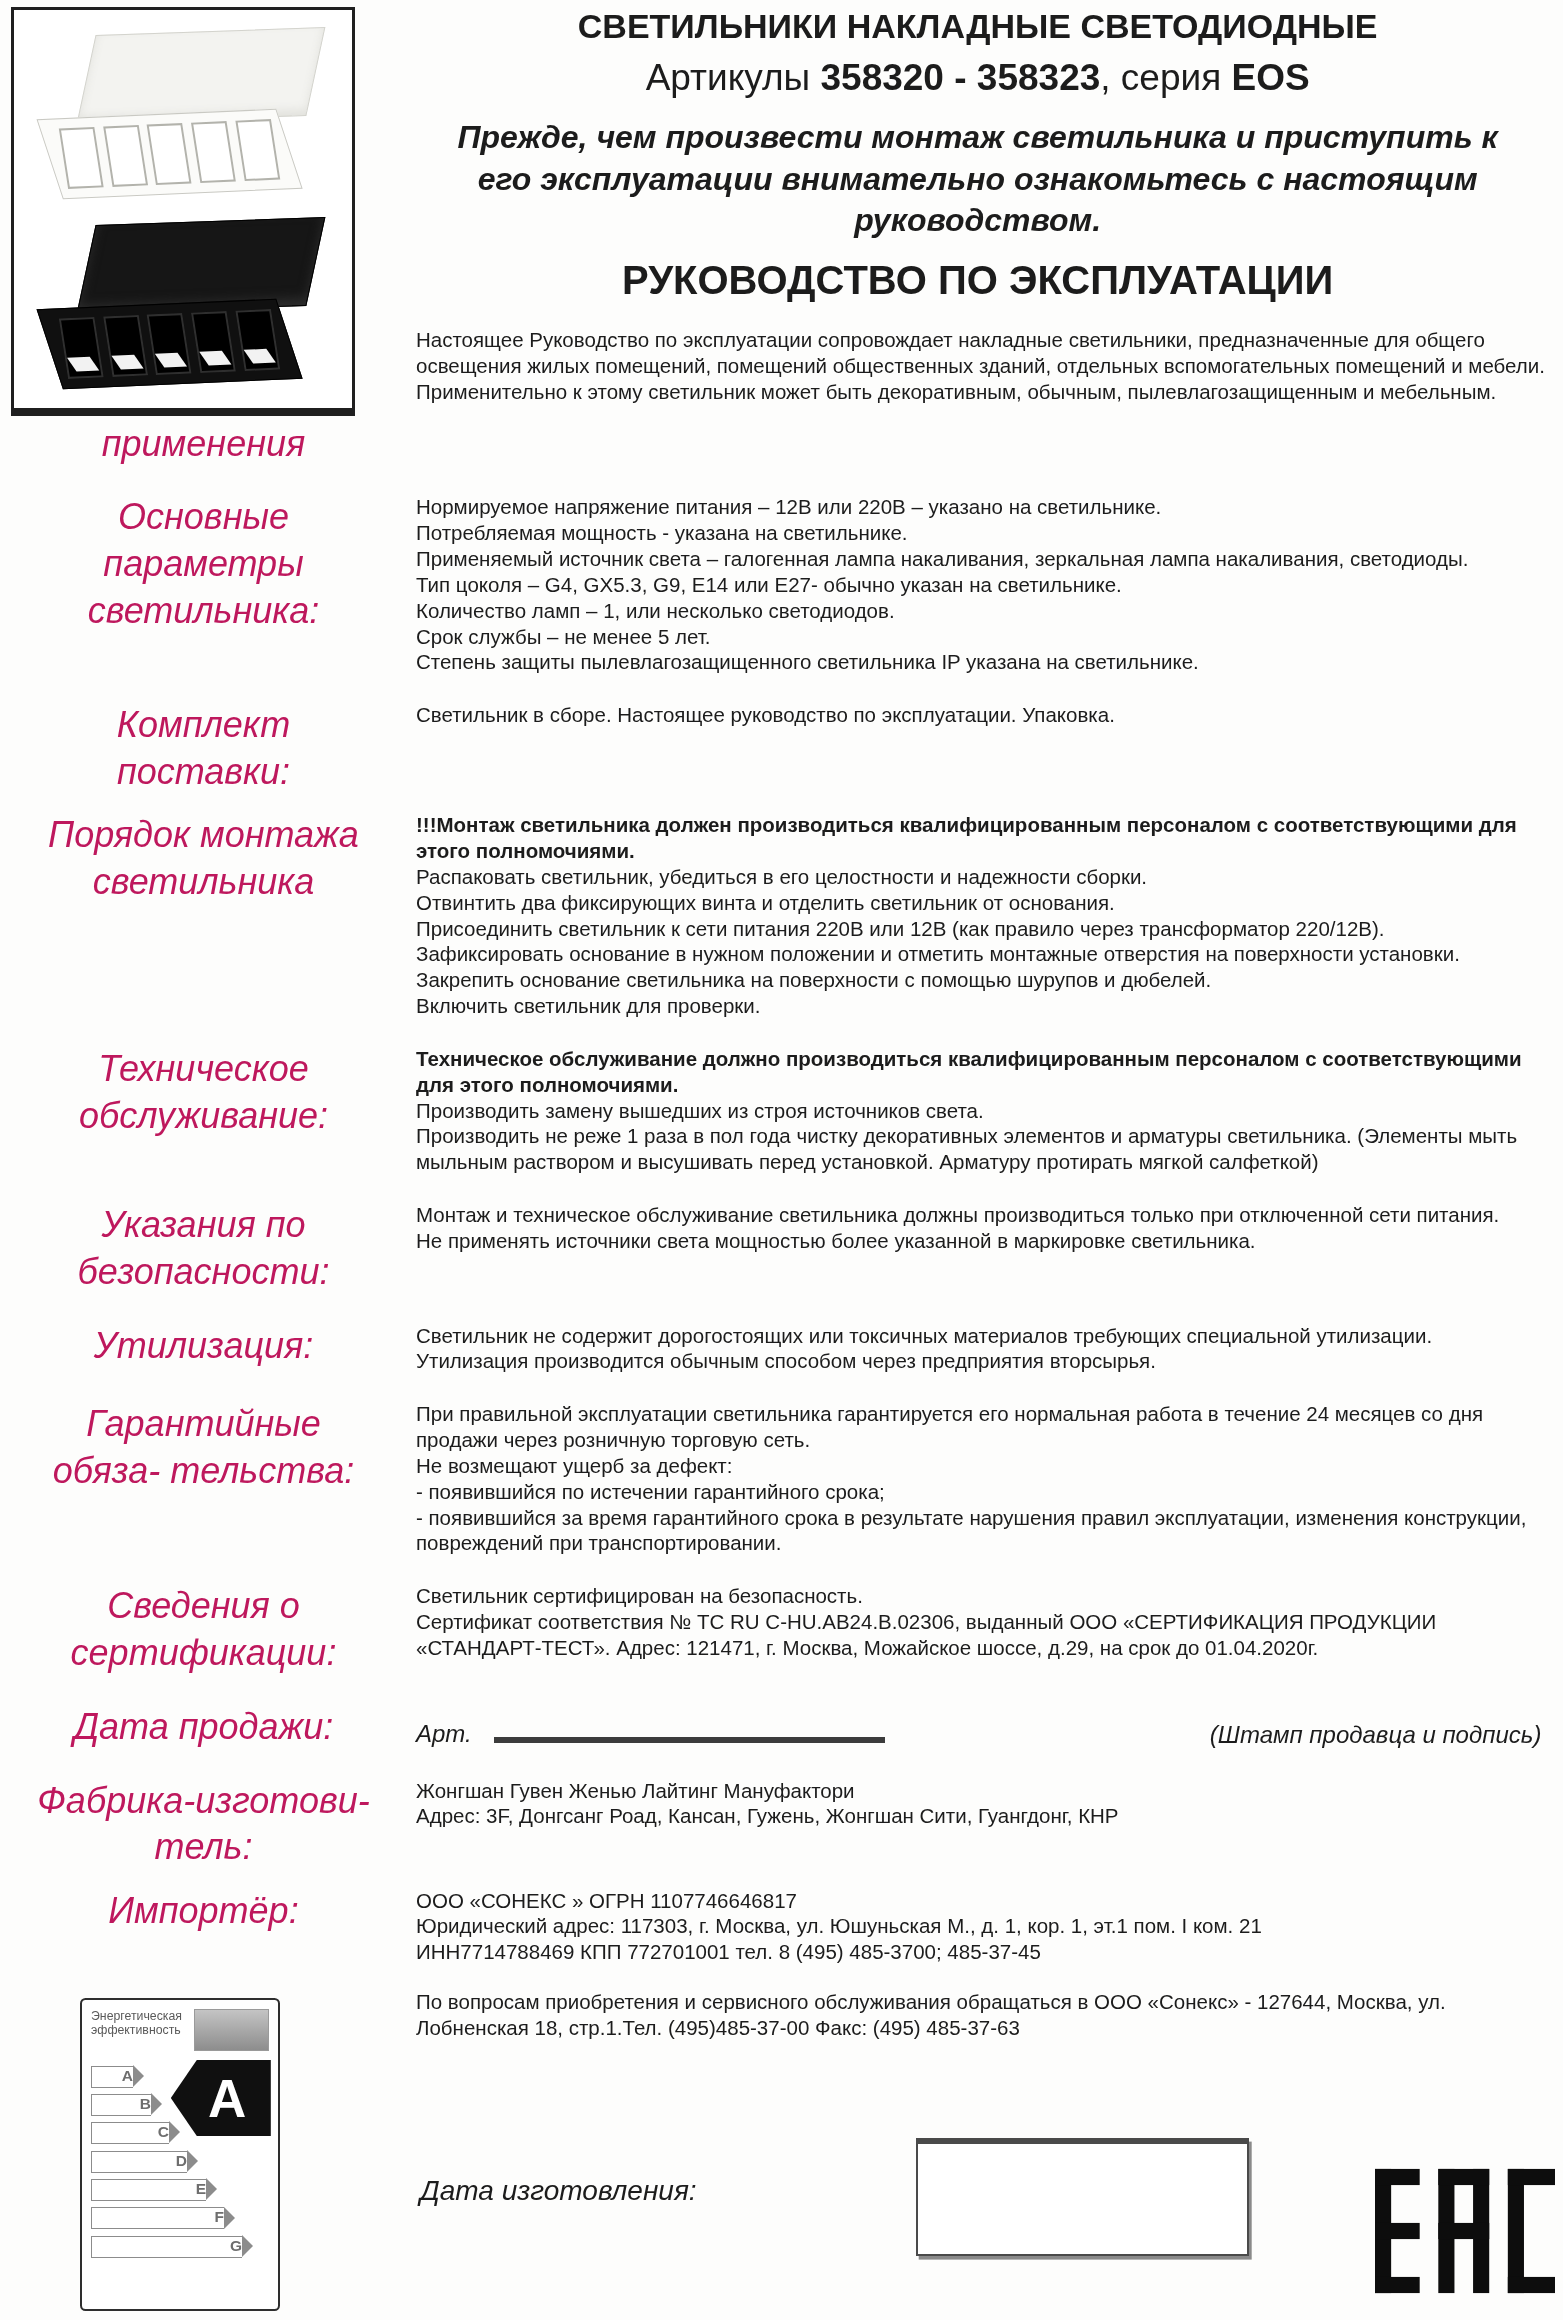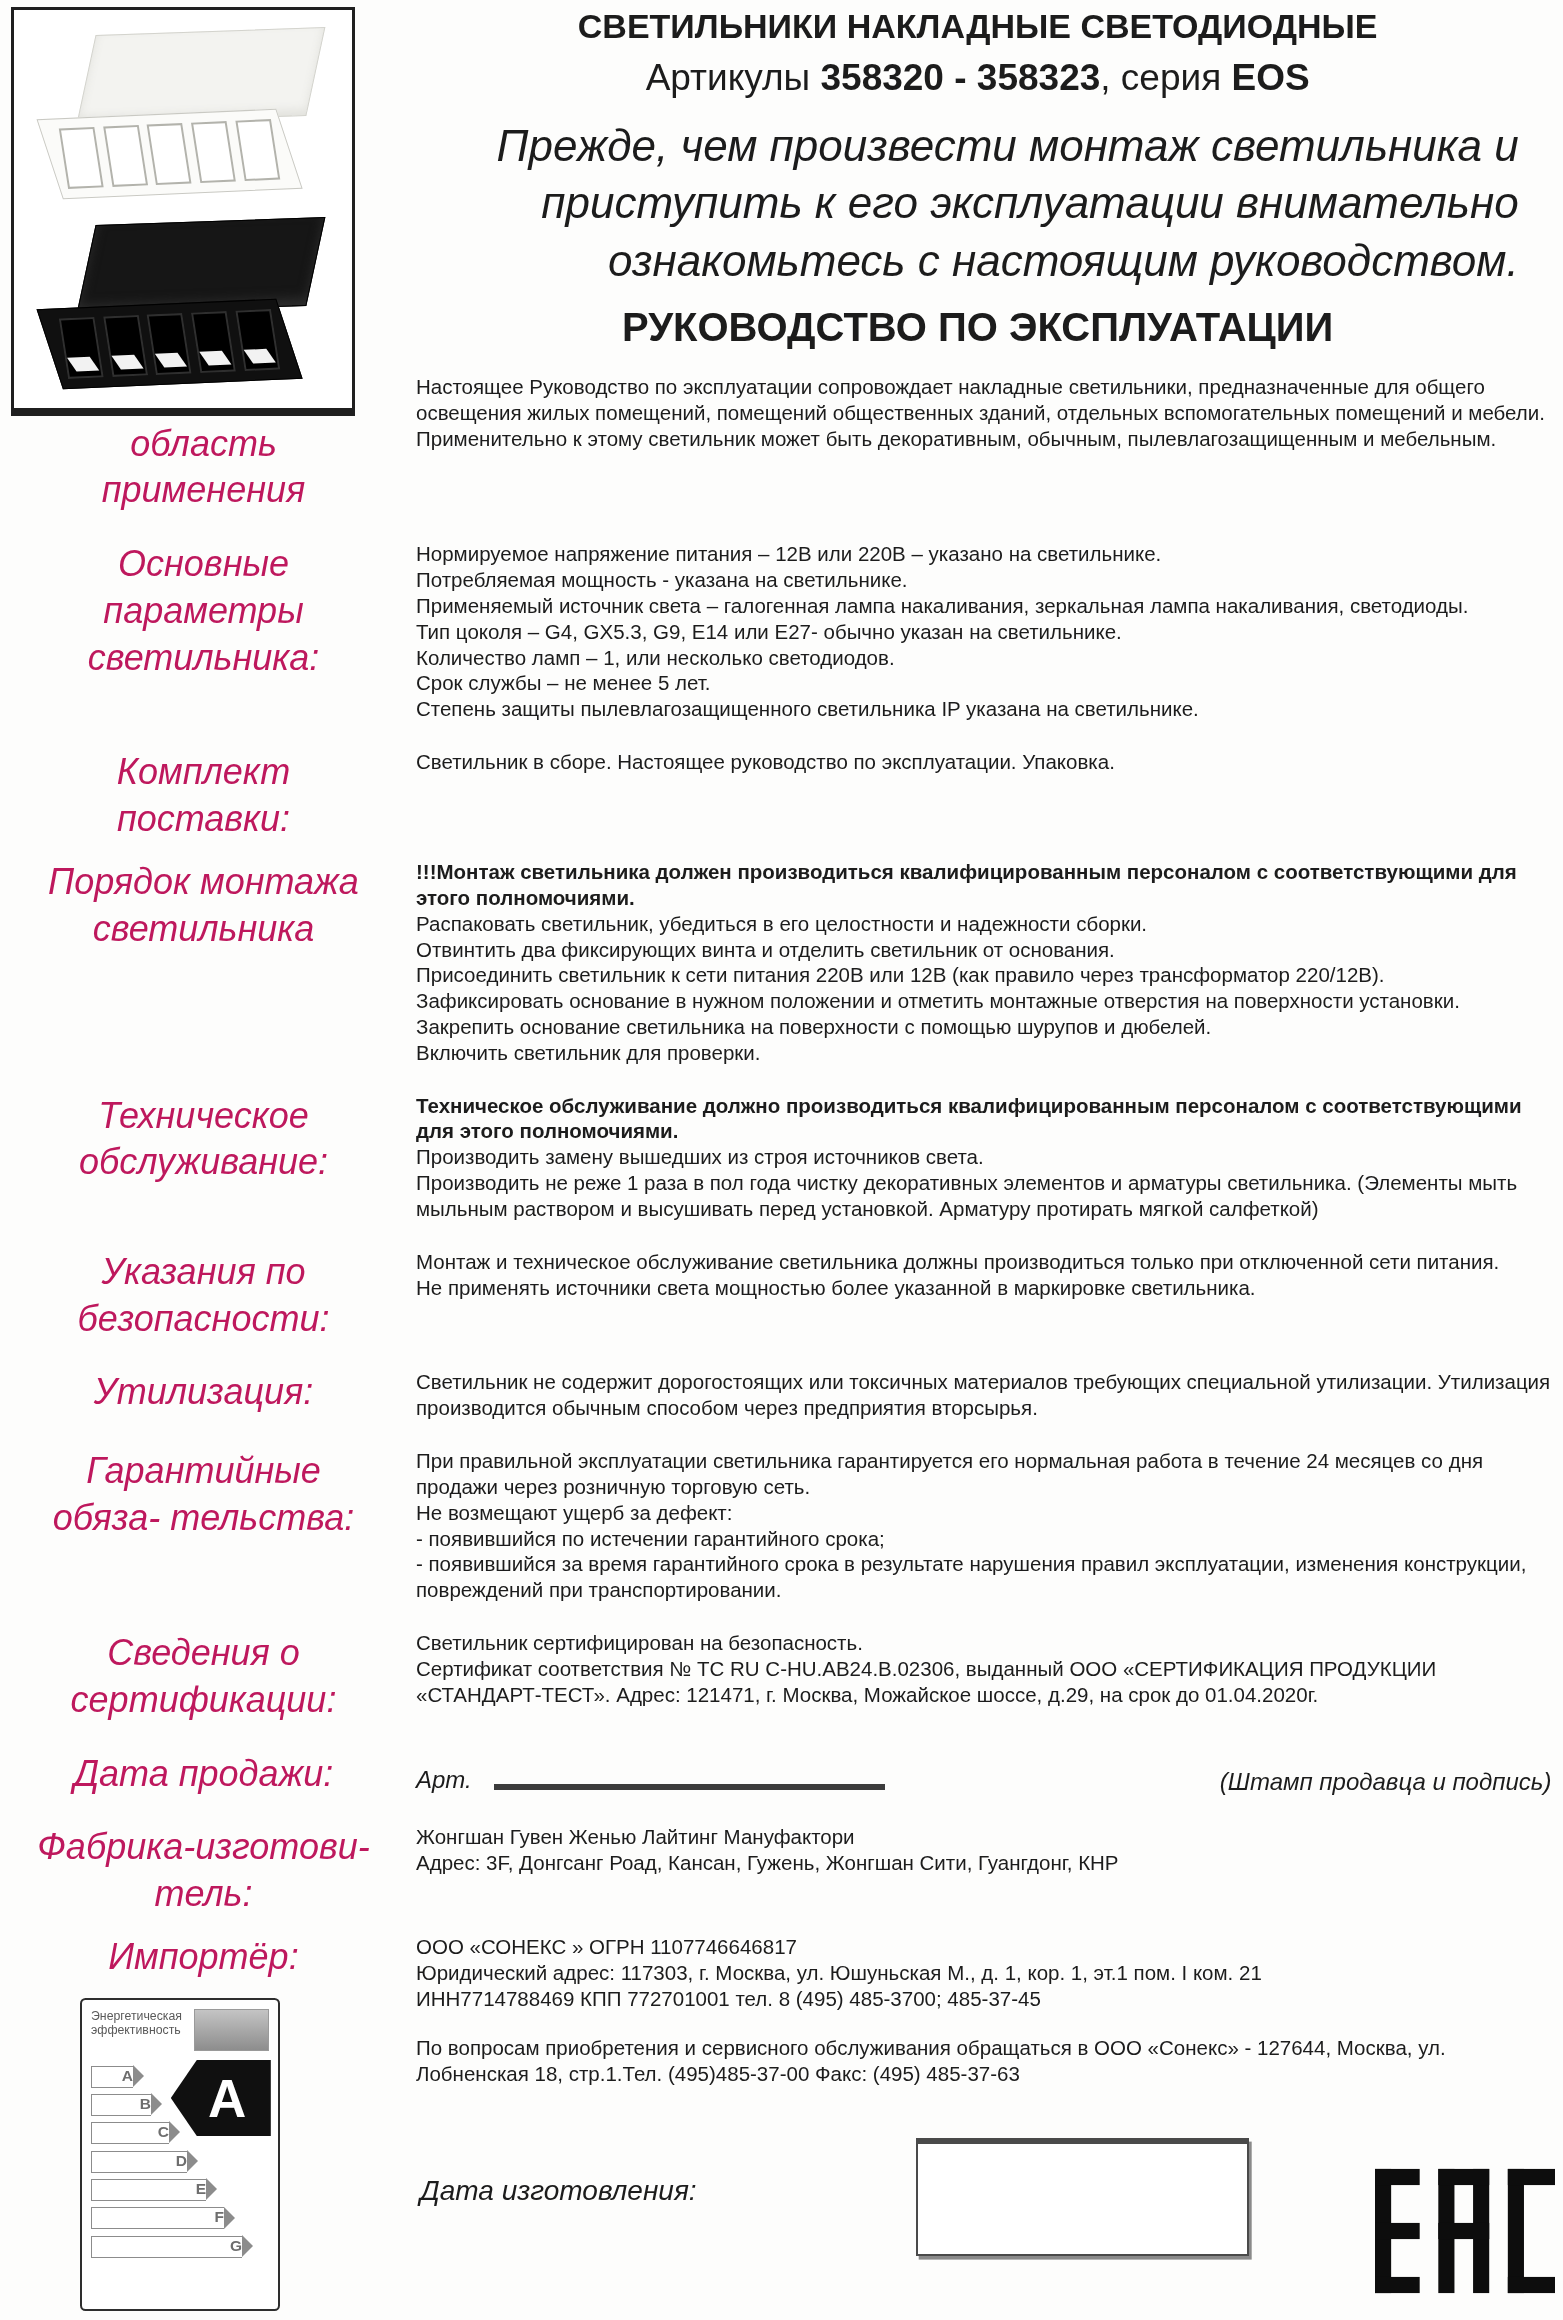--- a/index.html
+++ b/index.html
@@ -37,34 +37,34 @@
     content:""; position:absolute; left:12%; bottom:8%; width:72%; height:26%;
     background:#f2f2f2; transform:skewX(28deg);
   }
 
   
   .header { margin-left:371px; padding:7.3px 12.7px 0 33px; text-align:center; }
   .h1 { font-size:34px; font-weight:bold; }
   .h2 { font-size:37px; margin-top:11px; }
   .h2 b { font-weight:bold; }
   .notice {
-    font-style:italic; font-weight:normal; font-size:44px; line-height:1.3;
-    max-width:1082px; margin:18px auto 7.3px;text-align:right;
+    font-style:italic; font-weight:bold; font-size:32px; line-height:1.3;
+    max-width:1082px; margin:18px auto 7.3px;
   }
   .h3 { font-size:40px; font-weight:bold; margin-top:16.4px; }
 
   
   main { margin-top:23.6px; }
   .sec { display:grid; grid-template-columns:407px 1fr; column-gap:9px; margin-bottom:27px; }
   .sec.tight { margin-bottom:16.4px; }
   .lbl {
     font-style:italic; font-size:36px; line-height:1.3; text-align:center;
     padding:0 31px; color:#be185d;
   }
-  .txt { font-size:20.5px; line-height:1.26; padding-right:9px; }
+  .txt { font-size:20.5px; line-height:1.26; padding-right:19px; }
   .txt p { margin:0; }
   .txt p.bold { font-weight:bold; }
   .txt p.gap { margin-top:23.6px; }
 
   
   .date-row .txt { display:flex; align-items:flex-end; font-style:italic; font-size:24px; }
   .art-label { padding-bottom:1.8px; }
   .art-line { width:391px; border-bottom:6.4px solid #3c3c3c; margin:0 27px 7.3px 22px; }
   .stamp { margin-left:auto; padding-right:3.6px; white-space:nowrap; }
 

